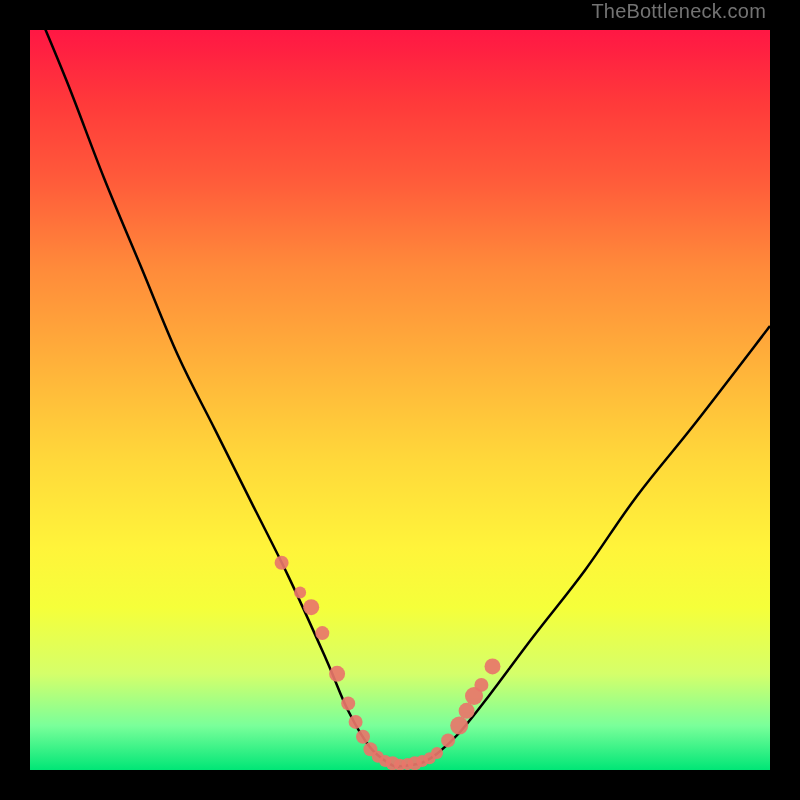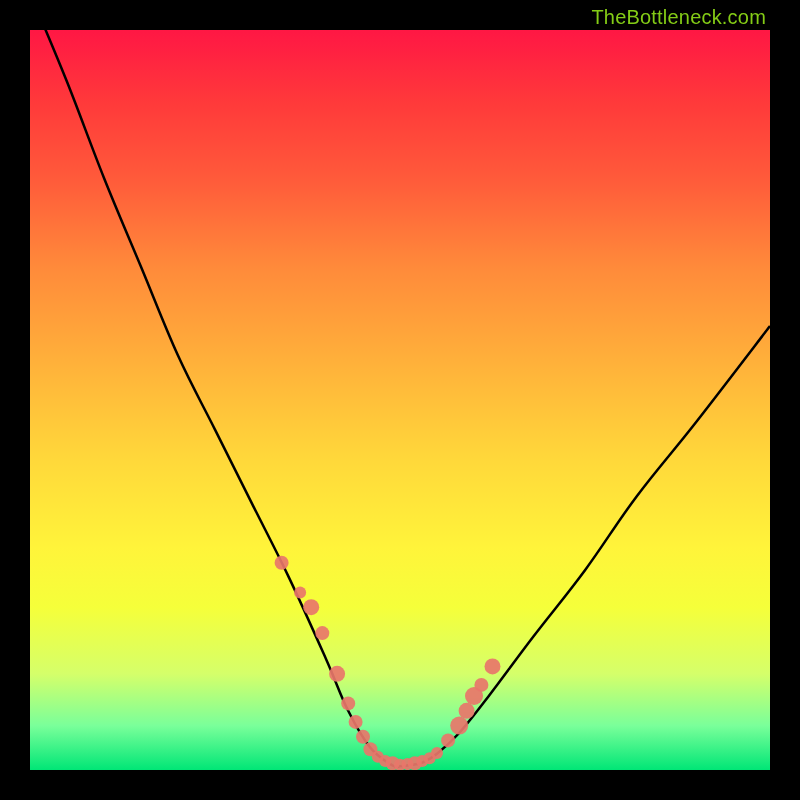--- a/index.html
+++ b/index.html
@@ -33,23 +33,23 @@
       #ffd83a 58%,
       #fff43a 70%,
       #f5ff3a 78%,
       #d5ff6a 87%,
       #7aff9a 94%,
       #00e676 100%
     );
   }
   .attribution {
     position: absolute;
-    top: 6px;
+    top: 0;
     right: 34px;
-    color: #84cc16;
+    color: #737373;
     font-size: 20px;
     font-weight: 500;
     letter-spacing: 0.2px;
     z-index: 5;
   }
   svg.curve {
     position: absolute;
     top: 0;
     left: 0;
     width: 740px;

